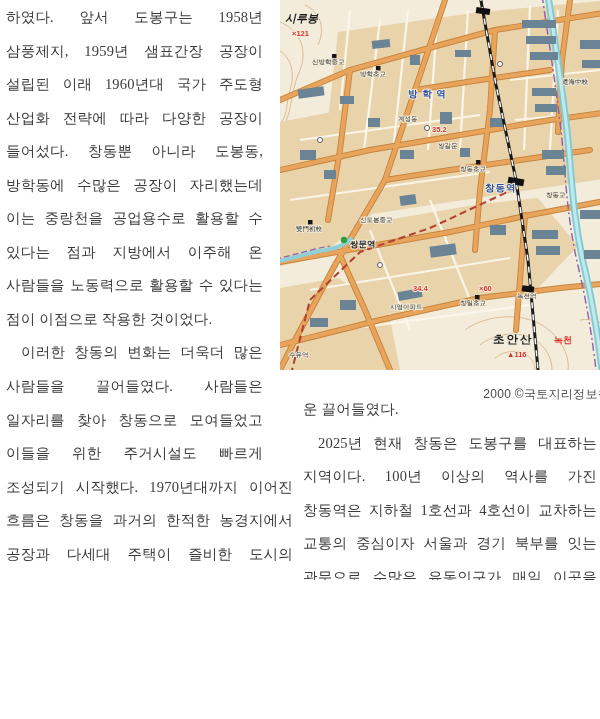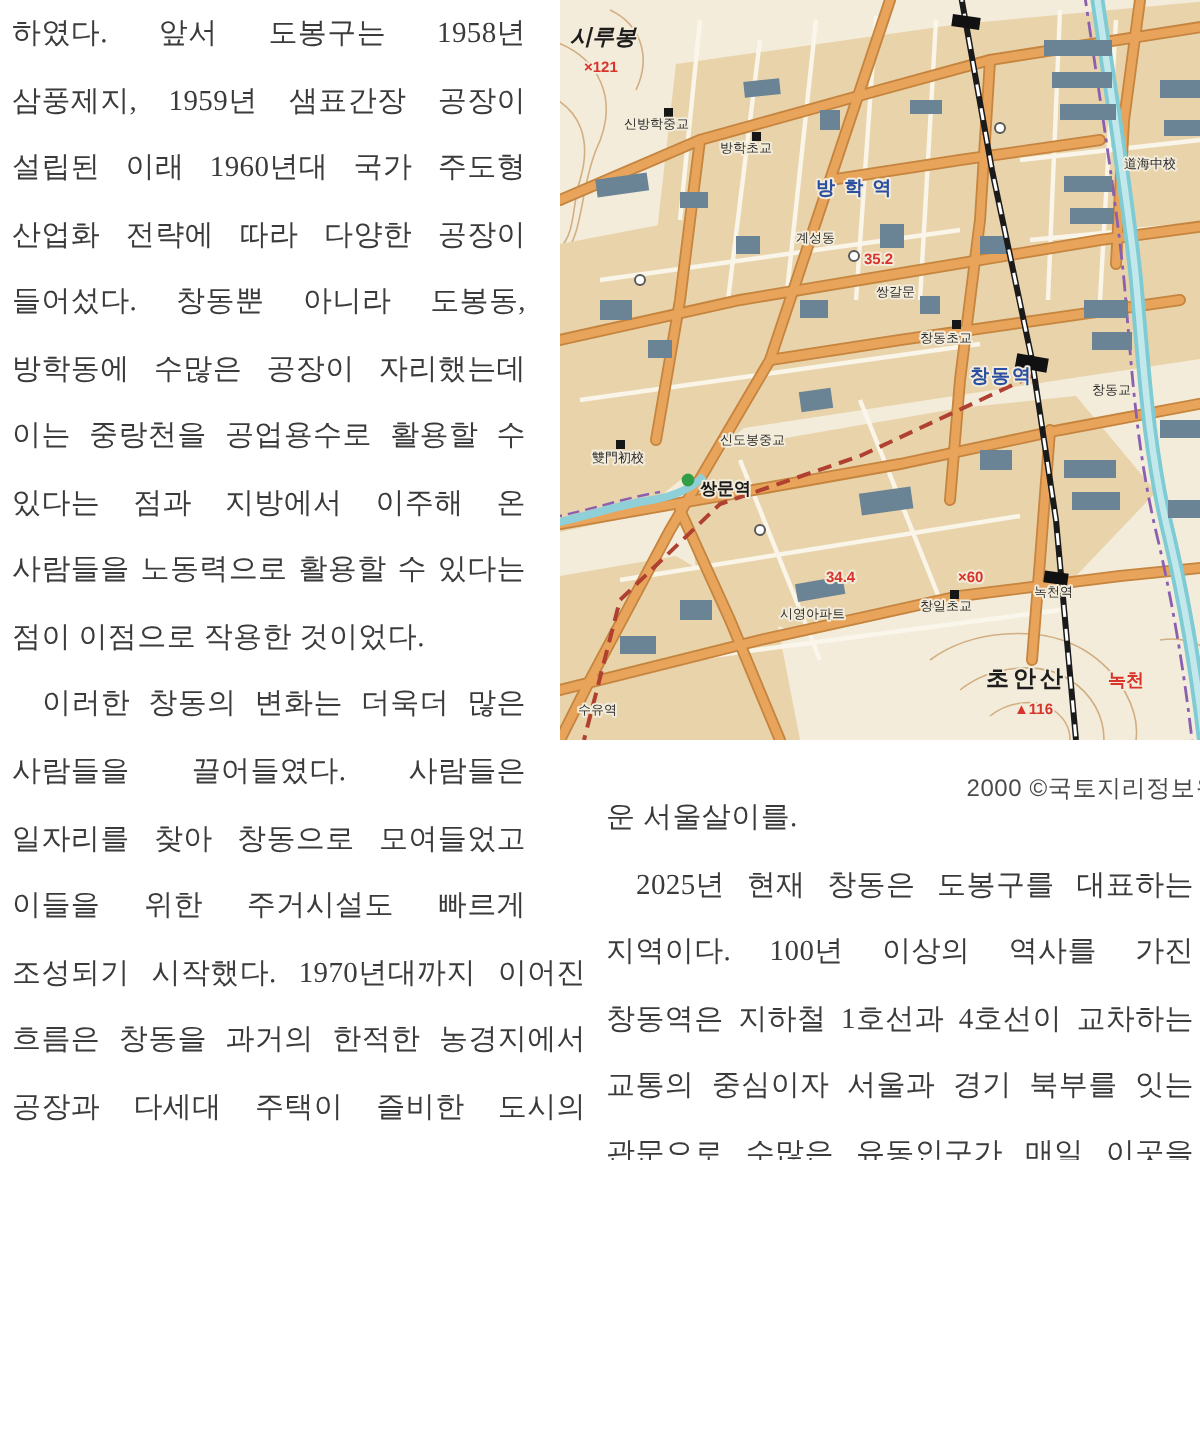--- a/index.html
+++ b/index.html
@@ -219,17 +219,17 @@
         <text x="237" y="298" class="ml-small">녹천역</text>
         <text x="213" y="343" class="ml-mountain">초안산</text>
         <text x="274" y="343" class="ml-red-lg">녹천</text>
         <text x="227" y="357" class="ml-red">▲116</text>
         <text x="9" y="357" class="ml-small">수유역</text>
       </svg>
     <div class="map-caption">2000 ©국토지리정보원</div>
   </div>
 
   <div class="col col-right">
-    <p class="no-indent">운 서울살이를.</p>
+    <p class="no-indent">운 끌어들였다.</p>
     <p>2025년 현재 창동은 도봉구를 대표하는 지역이다. 100년 이상의 역사를 가진 창동역은 지하철 1호선과 4호선이 교차하는 교통의 중심이자 서울과 경기 북부를 잇는 관문으로 수많은 유동인구가 매일 이곳을 지난다. 더불어 인근에 밀집한 생활시설과 상가, 서울로봇인공지능과학관, 서울시립사진미술관, 앞으로 완성될 서울 아레나 등은 창동의 발전을 실감케 한다. 이밖에도 매일 5만 명 이상이 이용하는 쌍문역과 남다른 개성으로 채워진 ‘쌍리단길’은 젊고 새로운 문화를 표출하고 있다. 옛날 한적한 농촌 마을에서부터 도시의 모습까지, 도봉의 역사와 문화를 간직한 공간 창동에는 오늘도 새로운 역사가 쓰이고 있다.</p>
   </div>
 
 </div>
 
 </body></html>

